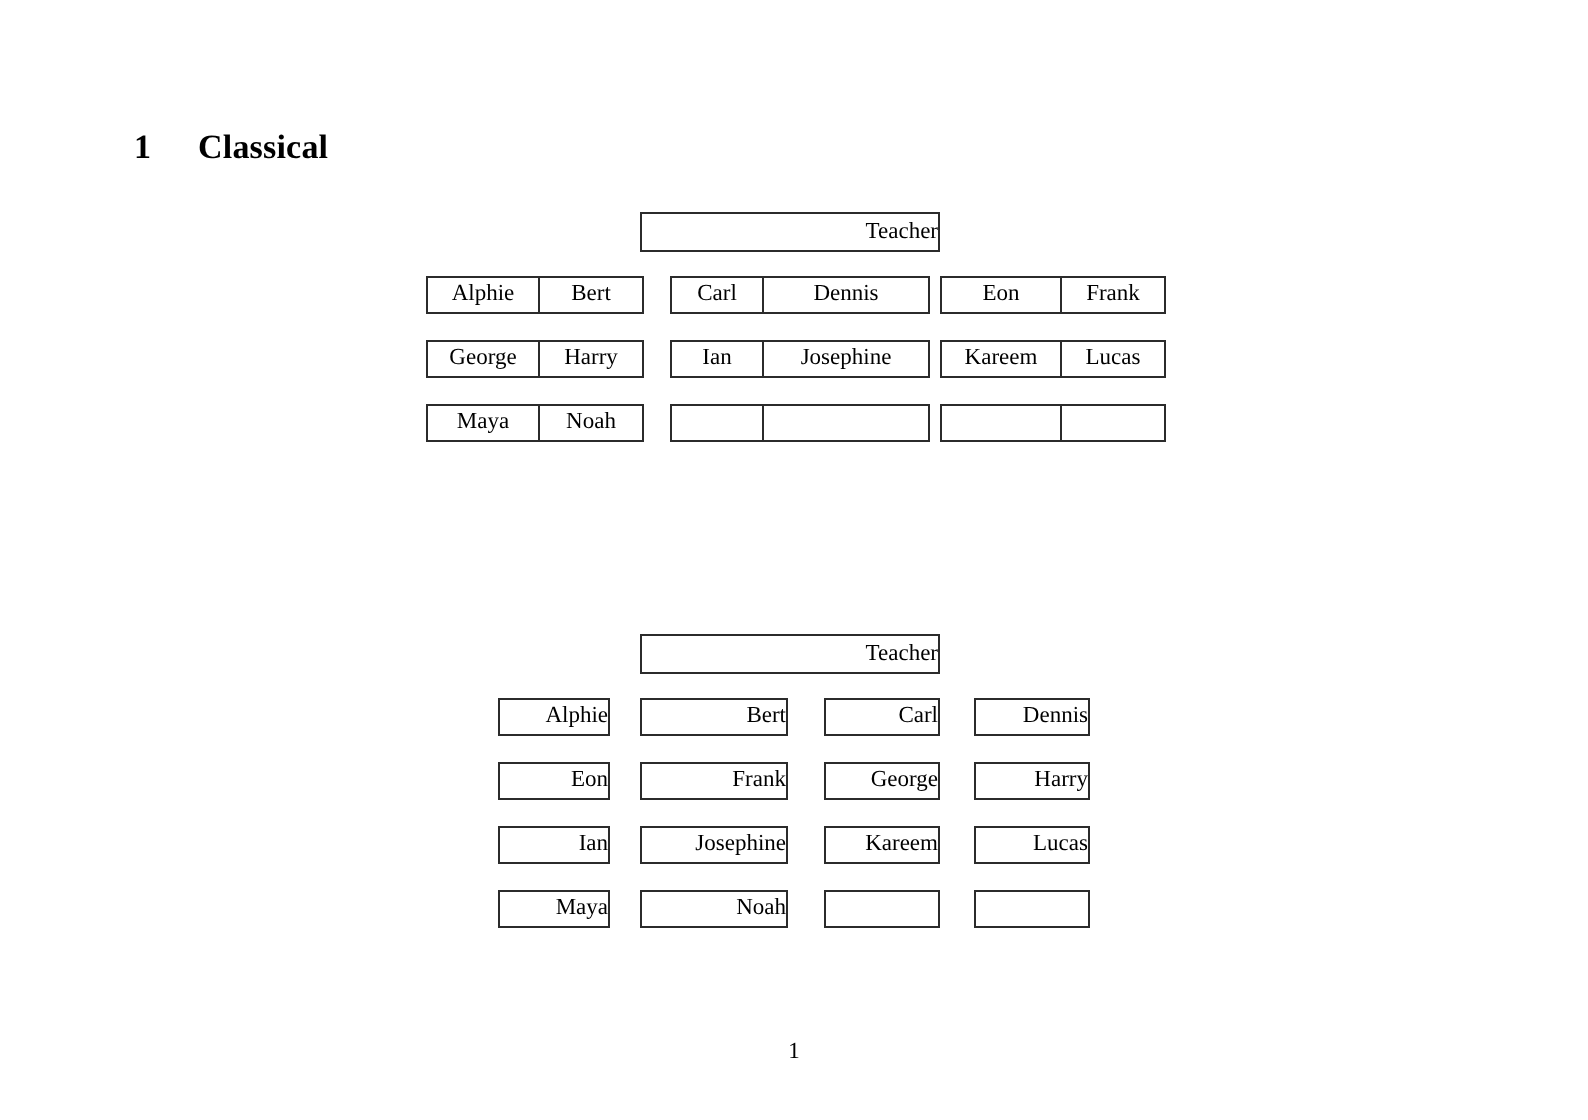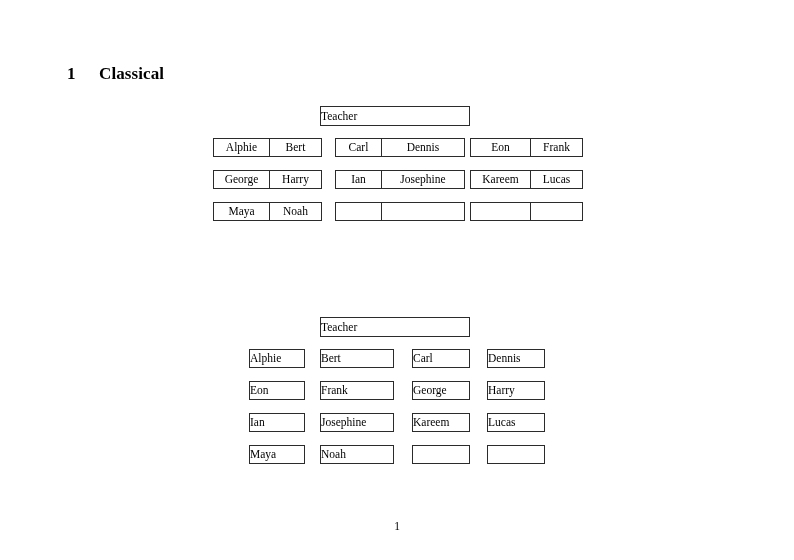--- a/index.html
+++ b/index.html
@@ -39,21 +39,21 @@
 
   
   .box {
     position: absolute;
     box-sizing: border-box;
     border: 1px solid #2b2b2b;
     background: #ffffff;
     height: 19px;
     line-height: 17px;
     font-size: 11.5px;
-    text-align: left;
+    text-align: right;
     white-space: nowrap;
     overflow: hidden;
   }
 
   
   .teacher-box {
     width: 150px;
     height: 20px;
     line-height: 18px;
     font-size: 11.5px;

